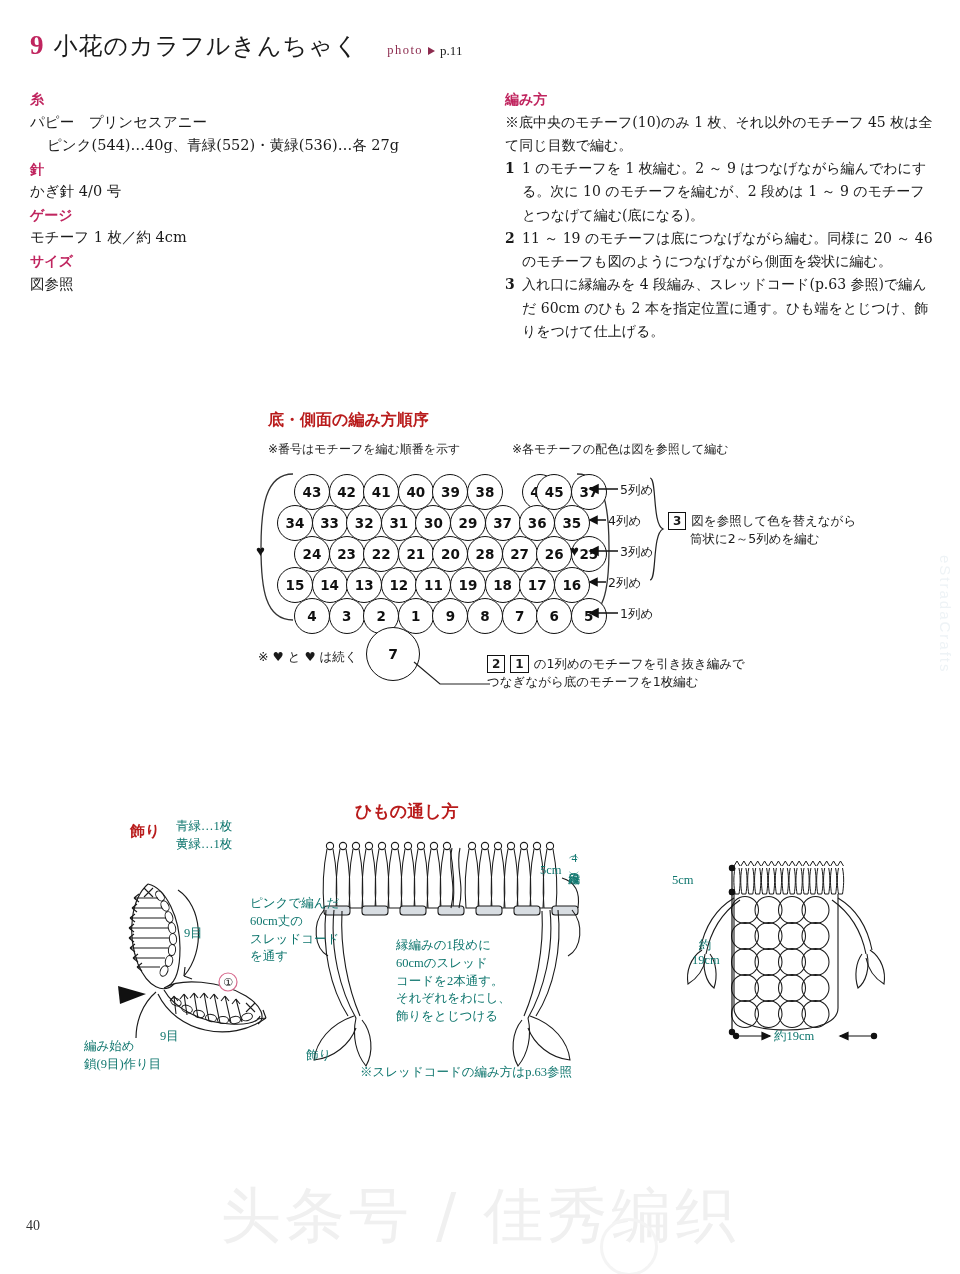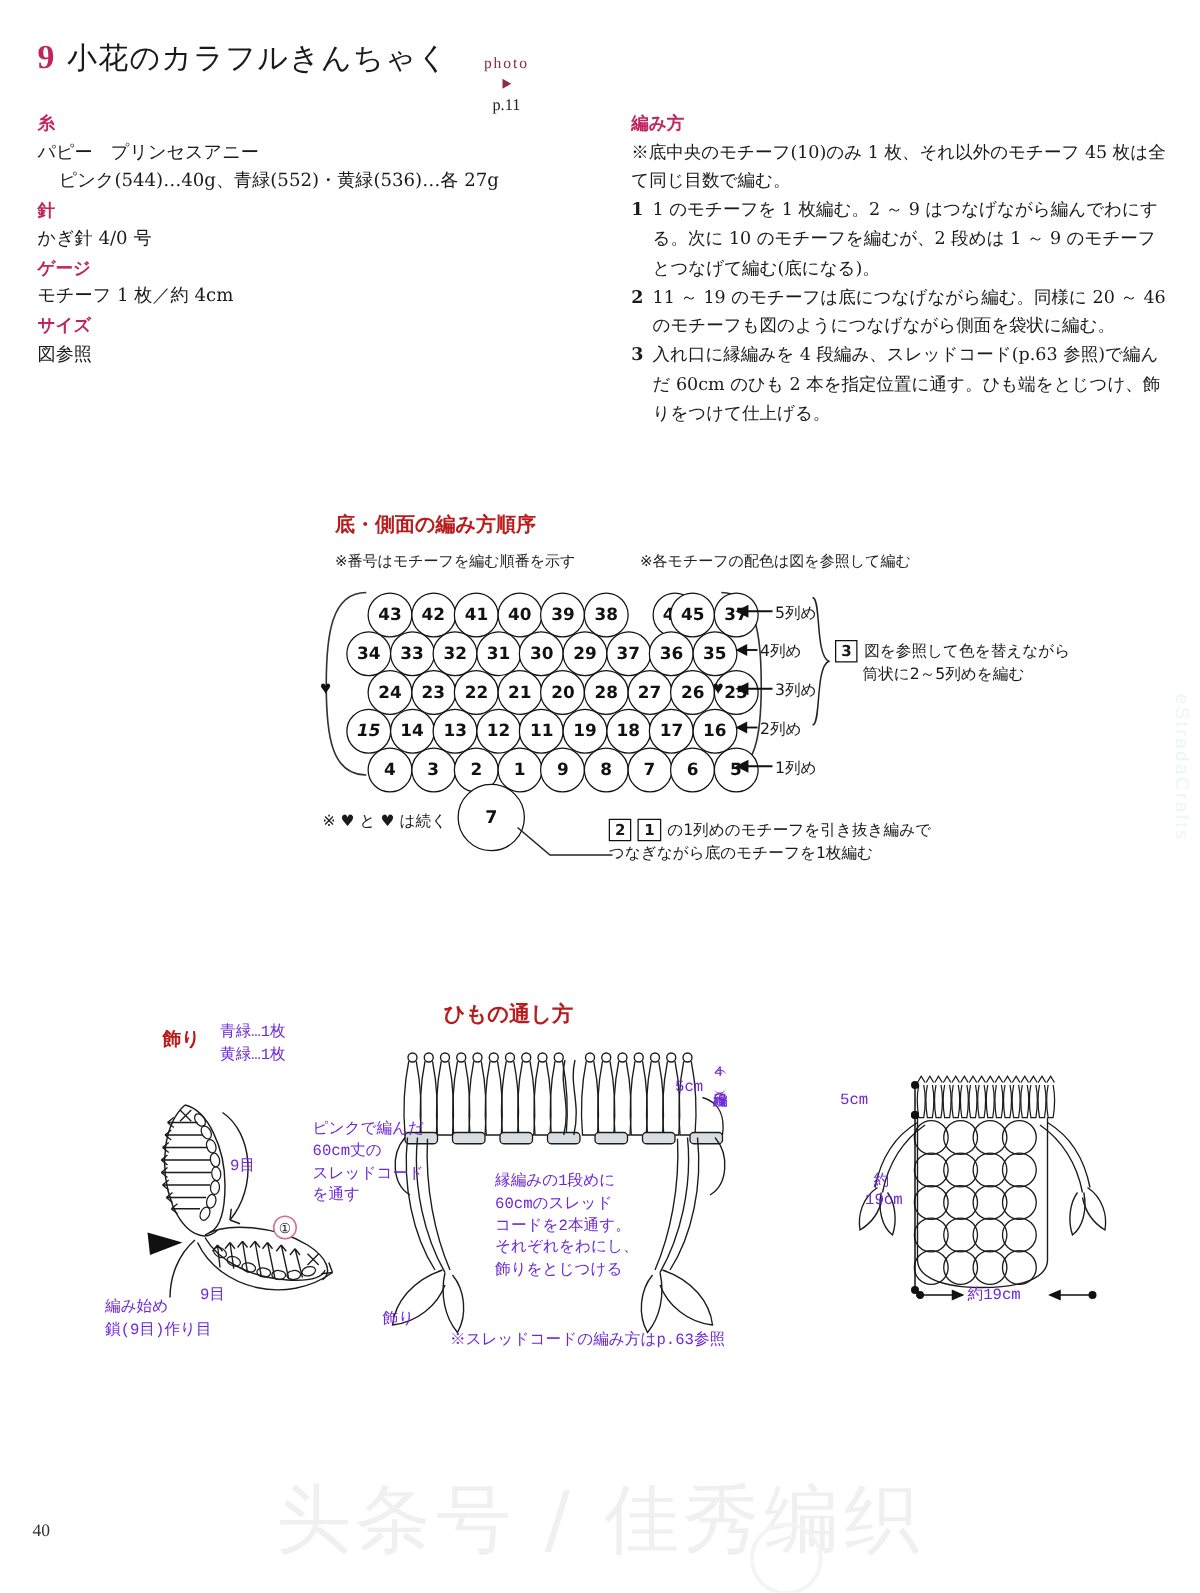--- a/index.html
+++ b/index.html
@@ -9,21 +9,21 @@
     color:#1a1a1a;overflow:hidden;
   }
   .pg{position:absolute;inset:0;}
   .abs{position:absolute;}
 
   
   .title-row{left:30px;top:30px;display:flex;align-items:baseline;gap:10px;}
   .title-num{font-size:27px;color:#c0255f;font-weight:bold;font-family:"Liberation Serif",serif;}
   .title-txt{font-size:24px;letter-spacing:1px;font-family:"DejaVu Serif",serif;font-weight:500;}
   .photo-tag{display:flex;align-items:center;gap:5px;margin-left:18px;color:#8c2b4e;font-size:12.5px;
-             font-family:"Liberation Serif",serif;letter-spacing:1.5px;flex-direction:column;}
+             font-family:"Liberation Serif",serif;letter-spacing:1.5px;}
   .photo-tag .tri{width:0;height:0;border-left:7px solid #8c2b4e;border-top:4.5px solid transparent;
                   border-bottom:4.5px solid transparent;}
   .photo-pg{color:#222;letter-spacing:0;font-size:13px;}
 
   
   .spec{font-size:14.5px;line-height:1.62;font-family:"DejaVu Serif",serif;}
   .spec .hd{color:#c0255f;font-weight:bold;font-size:14px;}
   .spec .ind{padding-left:17px;}
   .colL{left:30px;top:88px;width:430px;}
   .colR{left:505px;top:88px;width:430px;}
@@ -42,21 +42,21 @@
     font-family:"DejaVu Sans","Liberation Sans",sans-serif;font-size:13.5px;font-weight:600;color:#111;
   }
   .bigc{width:52px;height:52px;font-size:14px;}
   .heart{font-size:15px;color:#111;line-height:1;}
   .rowlbl{font-size:12.5px;font-family:"DejaVu Sans","Liberation Sans",sans-serif;white-space:nowrap;}
   .boxnum{display:inline-block;border:1.4px solid #111;padding:0 4px;font-size:12px;font-weight:bold;
           font-family:"DejaVu Sans","Liberation Sans",sans-serif;line-height:1.35;margin-right:5px;}
   .callout{font-size:12.5px;font-family:"DejaVu Sans","Liberation Sans",sans-serif;line-height:1.42;}
 
   
-  .lbl{font-size:12.5px;font-family:Liberation Mono, monospace;line-height:1.42;color:#6d28d9;}
+  .lbl{font-size:12.5px;font-family:Liberation Serif, serif;line-height:1.42;color:#0f766e;}
   .vert{writing-mode:vertical-rl;text-orientation:upright;}
 
   
   .pageno{left:26px;top:1218px;font-size:14px;color:#333;font-family:"Liberation Serif",serif;}
   .wm-side{right:6px;top:555px;writing-mode:vertical-rl;color:#eef3f6;font-size:15px;letter-spacing:2px;
            font-family:"Liberation Sans",sans-serif;}
   .wm-main{left:0;right:0;top:1176px;text-align:center;font-size:60px;color:#f0f0f0;
            font-family:"DejaVu Sans",sans-serif;letter-spacing:4px;white-space:nowrap;}
   .wm-logo{left:600px;top:1218px;width:52px;height:52px;border-radius:50%;
            border:3px solid #f4f4f4;}
@@ -136,21 +136,21 @@
       <div class="mcirc" style="left: 298.8px; top: 37px;">35</div>
       <div class="mcirc" style="left: 39px; top: 68px;">24</div>
       <div class="mcirc" style="left: 73.6px; top: 68px;">23</div>
       <div class="mcirc" style="left: 108.2px; top: 68px;">22</div>
       <div class="mcirc" style="left: 142.8px; top: 68px;">21</div>
       <div class="mcirc" style="left: 177.4px; top: 68px;">20</div>
       <div class="mcirc" style="left: 212px; top: 68px;">28</div>
       <div class="mcirc" style="left: 246.6px; top: 68px;">27</div>
       <div class="mcirc" style="left: 281.2px; top: 68px;">26</div>
       <div class="mcirc" style="left: 315.8px; top: 68px;">25</div>
-      <div class="mcirc" style="left: 22px; top: 99px; font-style: italic;">15</div>
+      <div class="mcirc" style="left: 22px; top: 99px;">15</div>
       <div class="mcirc" style="left: 56.6px; top: 99px;">14</div>
       <div class="mcirc" style="left: 91.2px; top: 99px;">13</div>
       <div class="mcirc" style="left: 125.8px; top: 99px;">12</div>
       <div class="mcirc" style="left: 160.4px; top: 99px;">11</div>
       <div class="mcirc" style="left: 195px; top: 99px;">19</div>
       <div class="mcirc" style="left: 229.6px; top: 99px;">18</div>
       <div class="mcirc" style="left: 264.2px; top: 99px;">17</div>
       <div class="mcirc" style="left: 298.8px; top: 99px;">16</div>
       <div class="mcirc" style="left: 39px; top: 130px;">4</div>
       <div class="mcirc" style="left: 73.6px; top: 130px;">3</div>

